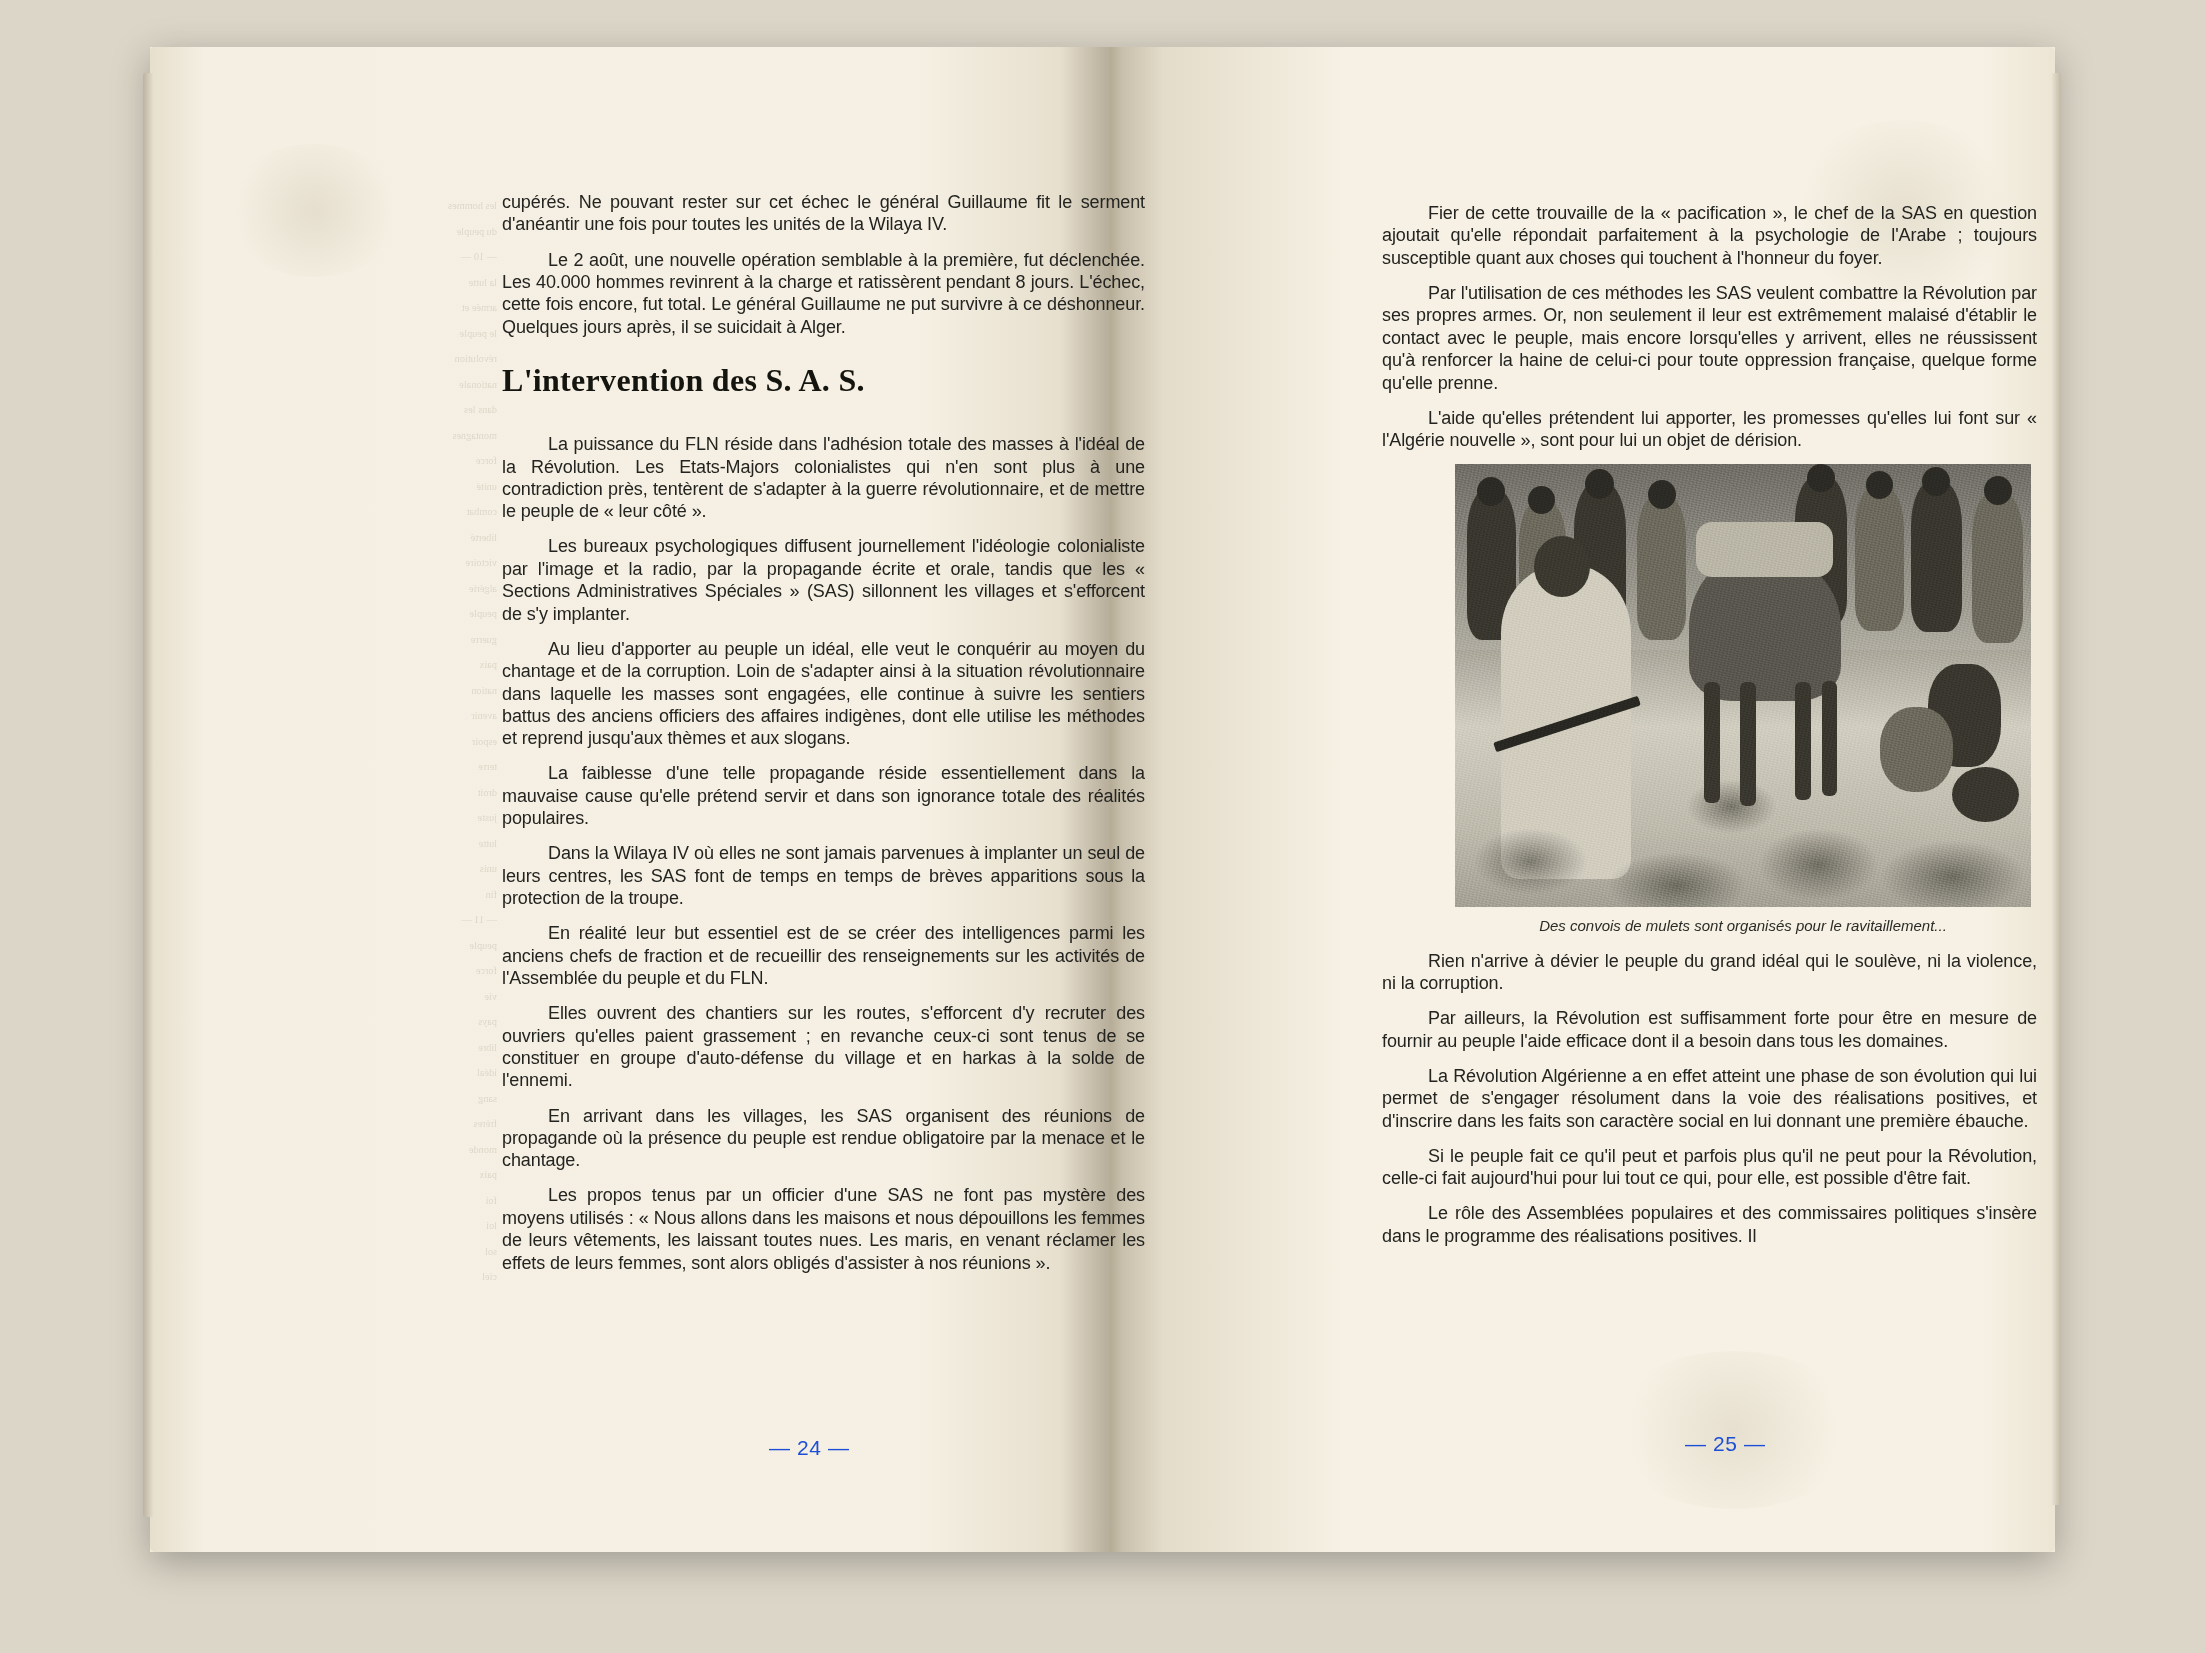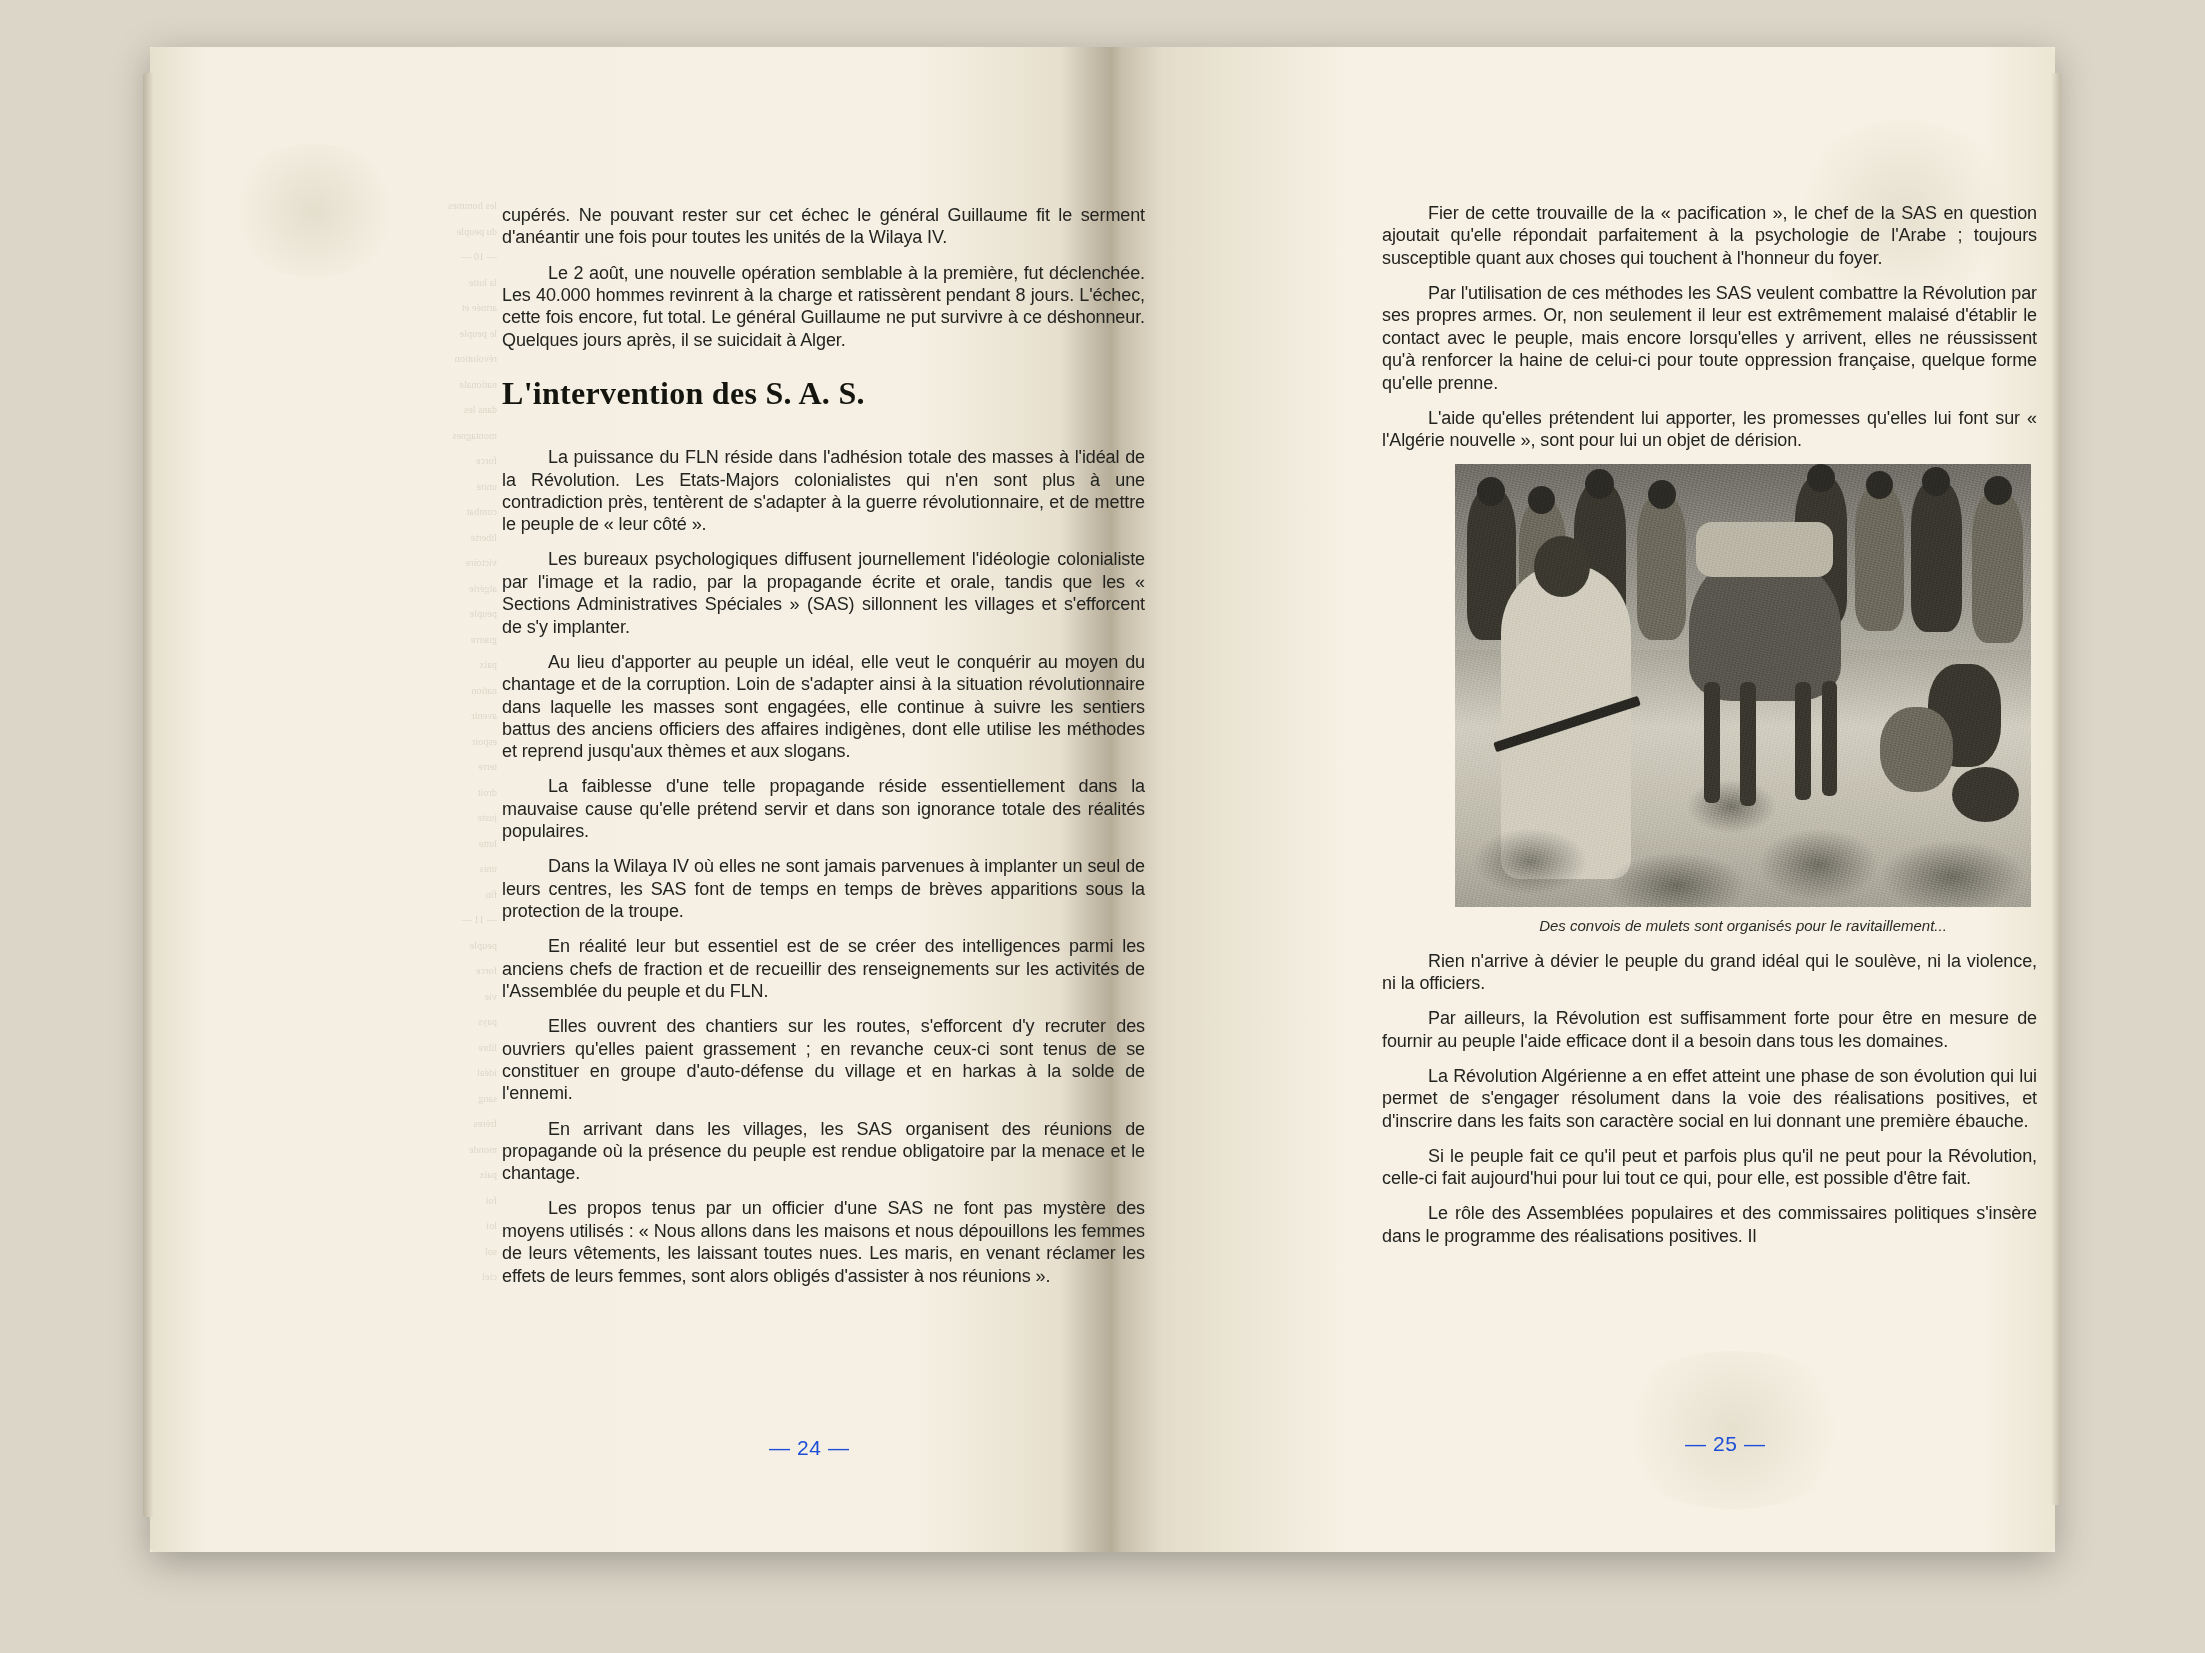--- a/index.html
+++ b/index.html
@@ -103,21 +103,21 @@
   .showthrough div { white-space: nowrap; }
 
   
   .col {
     position: absolute;
     font-family: "Liberation Sans", sans-serif;
     color: #20201e;
   }
   .col.left {
     left: 352px;
-    top: 157px;
+    top: 144px;
     width: 643px;
   }
   .col.right {
     left: 1232px;
     top: 155px;
     width: 655px;
   }
 
   p.body {
     margin: 0 0 12.7px 0;
@@ -359,21 +359,21 @@
           <div class="brush" style="left:152px; top:388px; width:140px; height:67px;"></div>
           <div class="brush" style="left:303px; top:364px; width:121px; height:73px;"></div>
           <div class="brush" style="left:425px; top:376px; width:146px; height:73px;"></div>
           <div class="brush" style="left:231px; top:315px; width:91px; height:55px;"></div>
 
           <div class="grain"></div>
         </div>
         <div class="photo-caption">Des convois de mulets sont organisés pour le ravitaillement...</div>
       </div>
 
-      <p class="body" style="margin-top:16px;">Rien n'arrive à dévier le peuple du grand idéal qui le soulève, ni la violence, ni la officiers.</p>
+      <p class="body" style="margin-top:16px;">Rien n'arrive à dévier le peuple du grand idéal qui le soulève, ni la violence, ni la corruption.</p>
       <p class="body">Par ailleurs, la Révolution est suffisamment forte pour être en mesure de fournir au peuple l'aide efficace dont il a besoin dans tous les domaines.</p>
       <p class="body">La Révolution Algérienne a en effet atteint une phase de son évolution qui lui permet de s'engager résolument dans la voie des réalisations positives, et d'inscrire dans les faits son caractère social en lui donnant une première ébauche.</p>
       <p class="body">Si le peuple fait ce qu'il peut et parfois plus qu'il ne peut pour la Révolution, celle-ci fait aujourd'hui pour lui tout ce qui, pour elle, est possible d'être fait.</p>
       <p class="body">Le rôle des Assemblées populaires et des commissaires politiques s'insère dans le programme des réalisations positives. Il</p>
     </div>
 
     <div class="folio right">— 25 —</div>
 
   </div>
 

